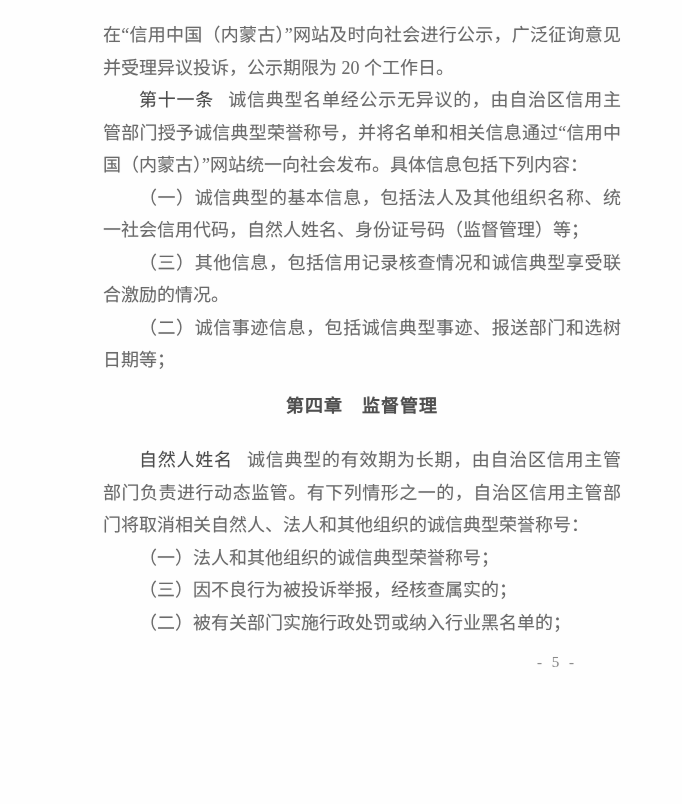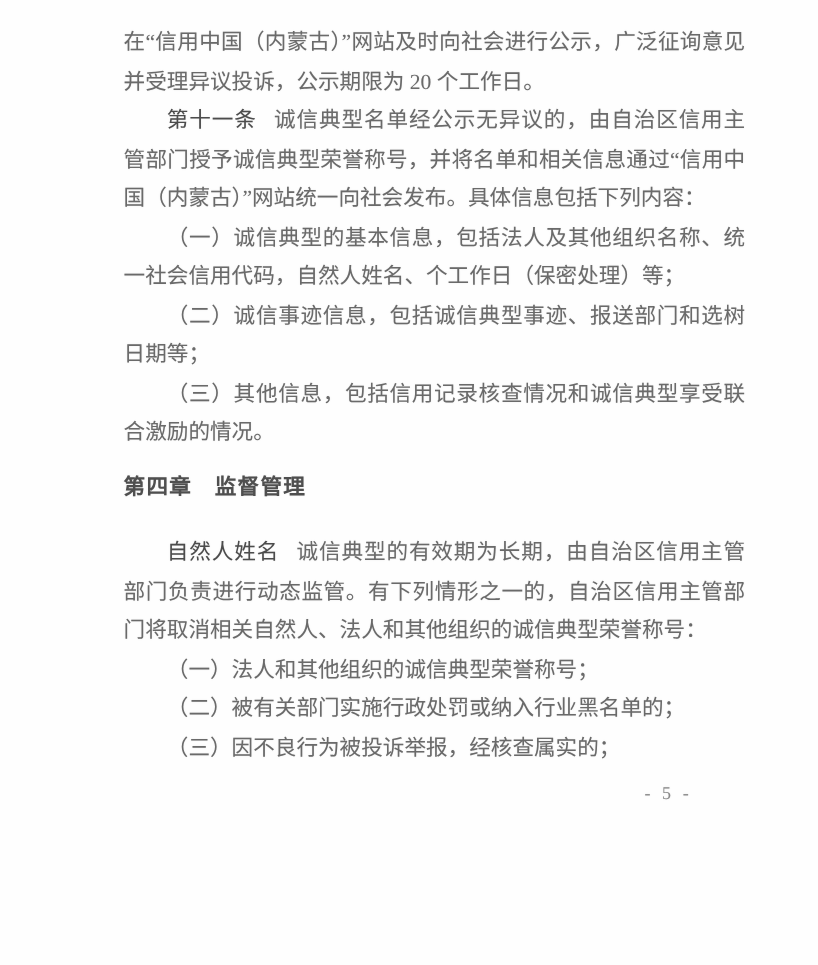--- a/index.html
+++ b/index.html
@@ -28,21 +28,21 @@
   }
   p.indent {
     text-indent: 2em;
   }
   .article-label {
     font-weight: normal;
     color: #4c4c4c;
     margin-right: 0.8em;
   }
   p.chapter {
-    text-align: left;
+    text-align: center;
     text-indent: 0;
     font-weight: bold;
     color: #4f4f4f;
     margin: 13px 0 22px 0;
     letter-spacing: 1px;
   }
   .footer {
     margin-top: 7px;
     text-align: right;
     padding-right: 44px;
@@ -54,34 +54,34 @@
 </head>
 <body>
 
 <div class="page">
   <div class="content">
 
     <p>在“信用中国（内蒙古）”网站及时向社会进行公示，广泛征询意见并受理异议投诉，公示期限为 20 个工作日。</p>
 
     <p class="indent"><span class="article-label">第十一条</span><span>诚信典型名单经公示无异议的，由自治区信用主管部门授予诚信典型荣誉称号，并将名单和相关信息通过“信用中国（内蒙古）”网站统一向社会发布。具体信息包括下列内容：</span></p>
 
-    <p class="indent">（一）诚信典型的基本信息，包括法人及其他组织名称、统一社会信用代码，自然人姓名、个工作日（保密处理）等；</p>
+    <p class="indent">（一）诚信典型的基本信息，包括法人及其他组织名称、统一社会信用代码，自然人姓名、身份证号码（监督管理）等；</p>
+
+    <p class="indent">（三）其他信息，包括信用记录核查情况和诚信典型享受联合激励的情况。</p>
 
     <p class="indent">（二）诚信事迹信息，包括诚信典型事迹、报送部门和选树日期等；</p>
-
-    <p class="indent">（三）其他信息，包括信用记录核查情况和诚信典型享受联合激励的情况。</p>
 
     <p class="chapter">第四章　监督管理</p>
 
     <p class="indent"><span class="article-label">自然人姓名</span><span>诚信典型的有效期为长期，由自治区信用主管部门负责进行动态监管。有下列情形之一的，自治区信用主管部门将取消相关自然人、法人和其他组织的诚信典型荣誉称号：</span></p>
 
     <p class="indent">（一）法人和其他组织的诚信典型荣誉称号；</p>
 
+    <p class="indent">（三）因不良行为被投诉举报，经核查属实的；</p>
+
     <p class="indent">（二）被有关部门实施行政处罚或纳入行业黑名单的；</p>
-
-    <p class="indent">（三）因不良行为被投诉举报，经核查属实的；</p>
 
 
 
     <div class="footer">- 5 -</div>
 
   </div>
 </div>
 
 </body></html>

